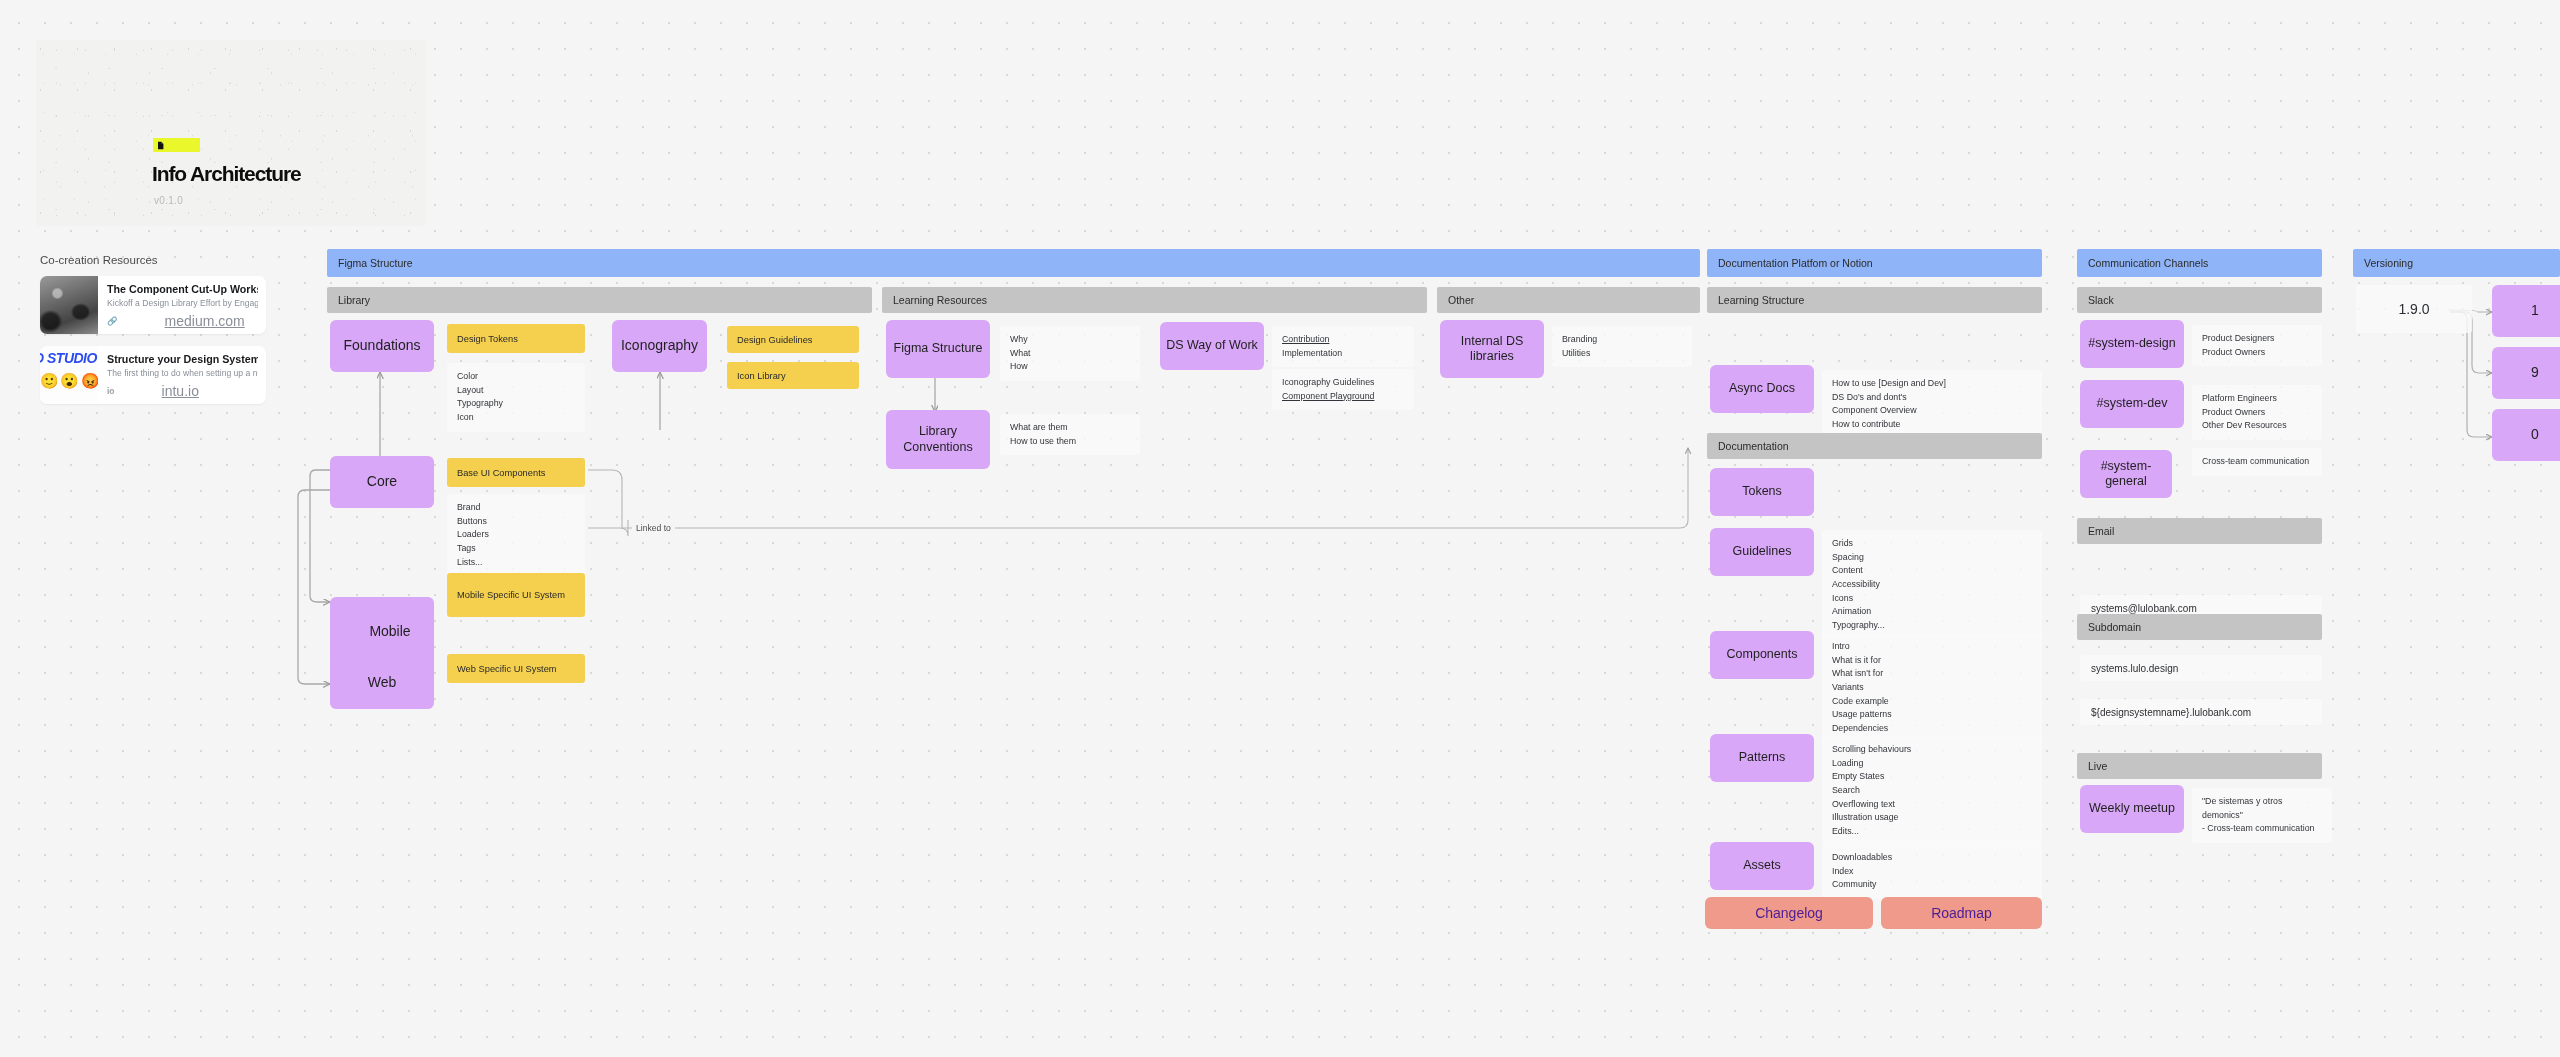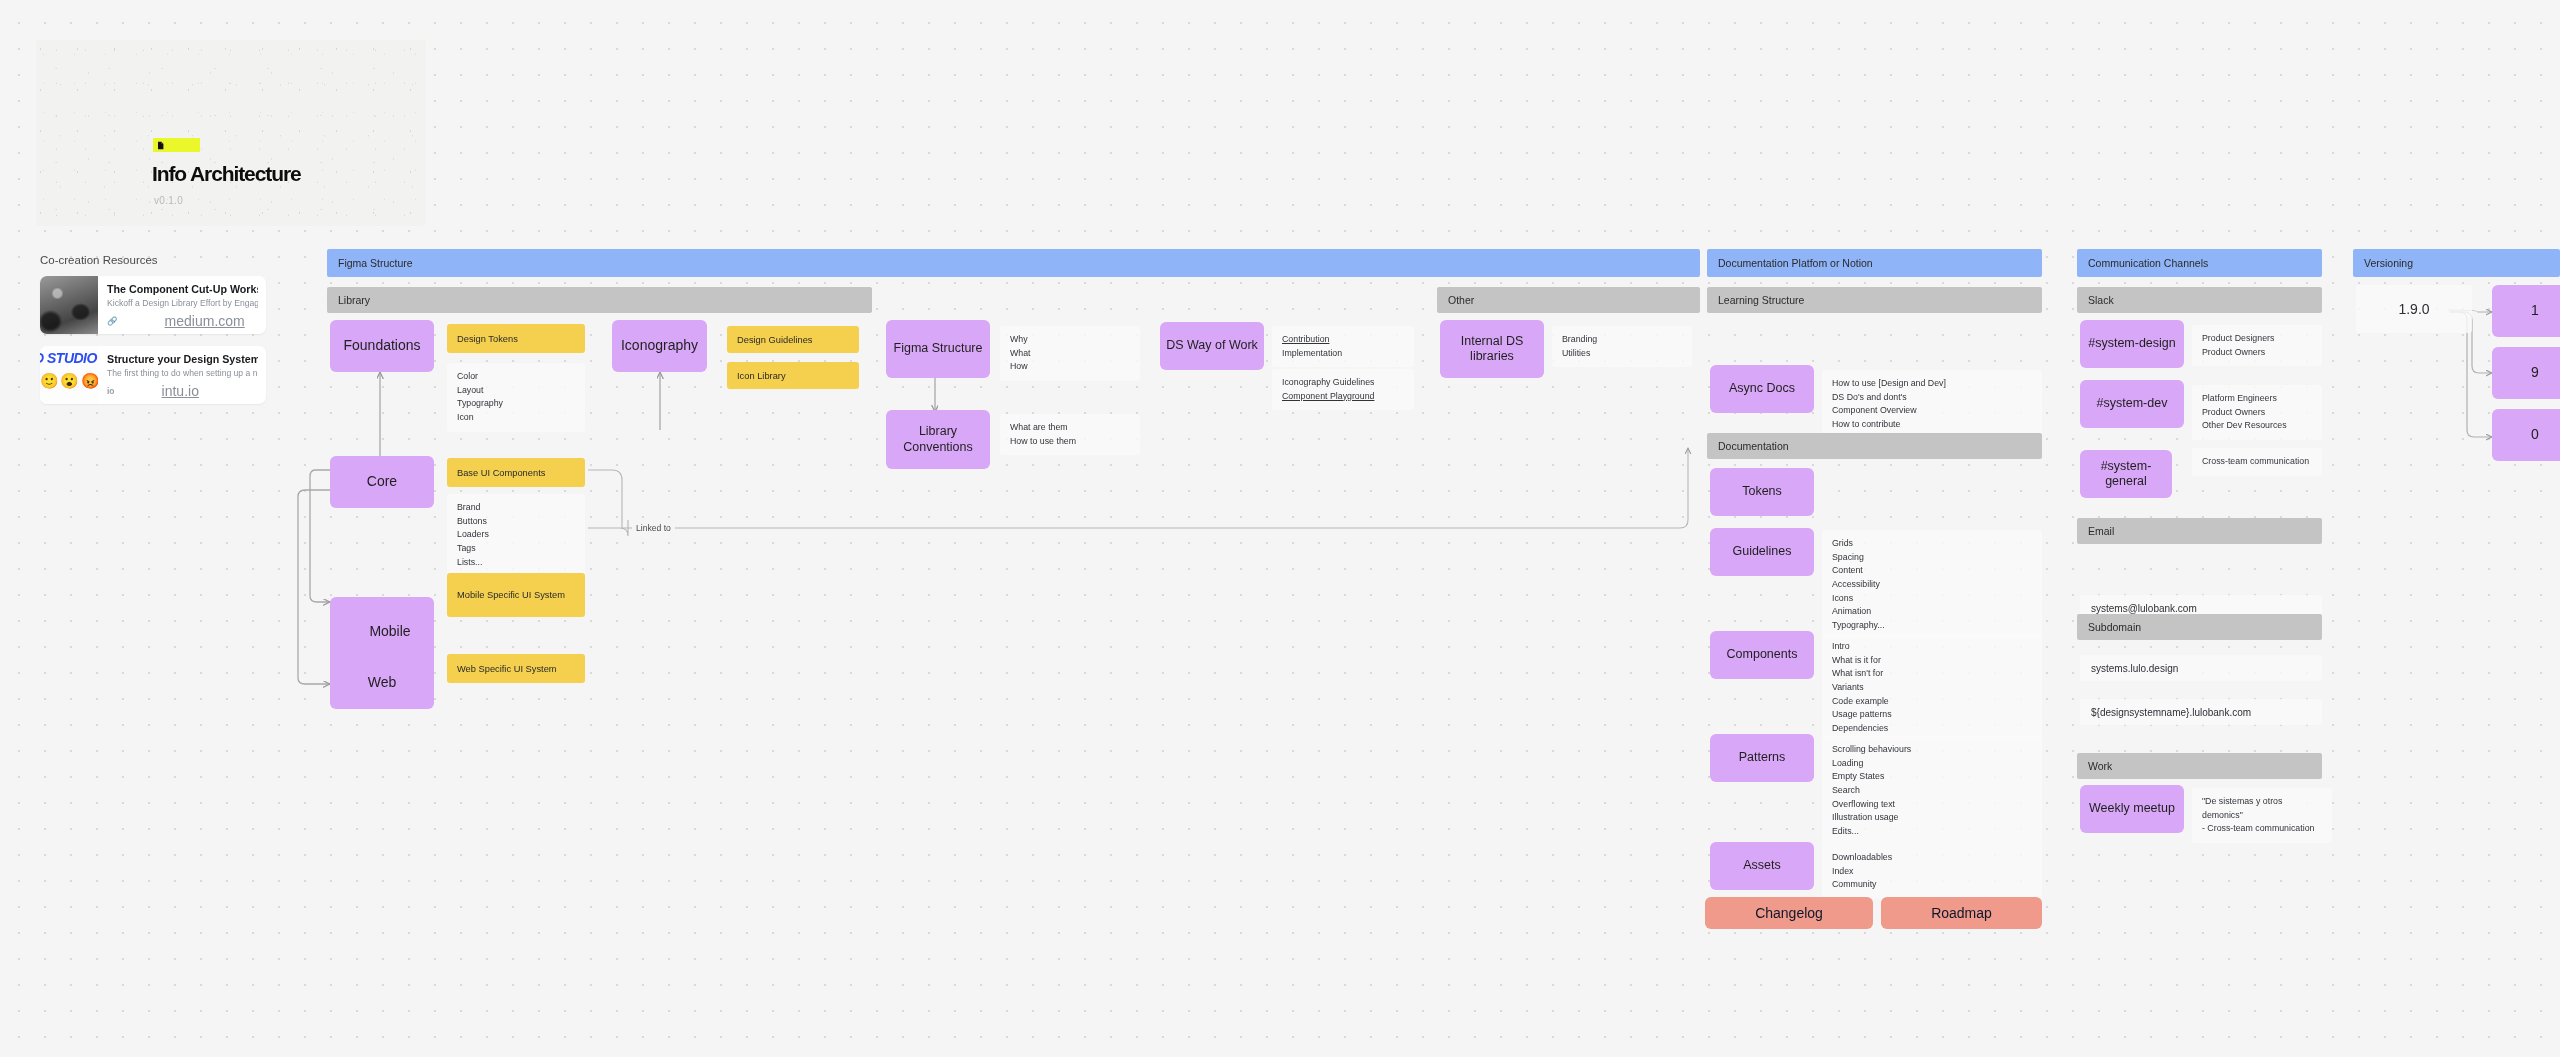--- a/index.html
+++ b/index.html
@@ -118,21 +118,21 @@
   }
   .purple.sm { font-size: 12.5px; }
   .yellow {
     position: absolute; background: #f5d04e; border-radius: 3px;
     display: flex; align-items: center; padding-left: 10px;
     font-size: 9.3px; color: #2a2a2a;
   }
   .salmon {
     position: absolute; background: #ef9a8a; border-radius: 6px;
     display: flex; align-items: center; justify-content: center;
-    font-size: 14px; color: #0f172a;
+    font-size: 14px; color: #4c1d95;
   }
   .note {
     position: absolute; background: rgba(250,250,250,.82);
     border-radius: 3px; padding: 7px 10px;
     font-size: 8.8px; line-height: 1.55; color: #32343a;
   }
   .note .u { text-decoration: underline; }
   .plain {
     position: absolute; background: rgba(250,250,250,.8);
     border-radius: 3px; display:flex; align-items:center; padding-left: 11px;
@@ -212,20 +212,21 @@
     <path d="M588 470 L612 470 Q622 470 622 480 L622 528 L1680 528 Q1688 528 1688 520 L1688 448" fill="none" stroke="#b5b5b5" stroke-width="1.1" marker-end="url(#ah)"></path>
 
     <path d="M2448 310 Q2478 310 2478 312 L2478 312 L2492 312" fill="none" stroke="#b0b0b0" stroke-width="1.2" marker-end="url(#ah)"></path>
     <path d="M2450 312 L2465 312 Q2472 312 2472 320 L2472 366 Q2472 373 2479 373 L2492 373" fill="none" stroke="#b0b0b0" stroke-width="1.2" marker-end="url(#ah)"></path>
     <path d="M2450 312 L2460 312 Q2467 312 2467 320 L2467 430 Q2467 437 2474 437 L2492 437" fill="none" stroke="#b0b0b0" stroke-width="1.2" marker-end="url(#ah)"></path>
   </svg>
 
   <div class="blue-hdr" style="left:327px; top:249px; width:1373px;">Figma Structure</div>
 
   <div class="gray-hdr" style="left:327px; top:287px; width:545px;">Library</div>
+  <div class="gray-hdr" style="left:882px; top:287px; width:545px;">Learning Resources</div>
   <div class="gray-hdr" style="left:1437px; top:287px; width:263px;">Other</div>
 
   <div class="purple" style="left:330px; top:320px; width:104px; height:52px;">Foundations</div>
   <div class="purple" style="left:330px; top:456px; width:104px; height:52px;">Core</div>
   <div class="purple" style="left:330px; top:597px; width:104px; height:70px;padding-left:16px;">Mobile</div>
   <div class="purple" style="left:330px; top:656px; width:104px; height:53px;">Web</div>
   <div class="purple" style="left:612px; top:320px; width:95px; height:52px;">Iconography</div>
 
   <div class="yellow" style="left:447px; top:324px; width:138px; height:29px;">Design Tokens</div>
   <div class="note" style="left:447px; top:363px; width:138px;" style2="">
@@ -356,21 +357,21 @@
   <div class="purple sm" style="left:2080px; top:450px; width:92px; height:48px;">#system-general</div>
   <div class="note" style="left:2192px; top:448px; width:130px;">Cross-team communication</div>
 
   <div class="gray-hdr" style="left:2077px; top:518px; width:245px;">Email</div>
   <div class="plain" style="left:2080px; top:571px; width:242px; height:26px;margin-top:24px;">systems@lulobank.com</div>
 
   <div class="gray-hdr" style="left:2077px; top:614px; width:245px;">Subdomain</div>
   <div class="plain" style="left:2080px; top:655px; width:242px; height:26px;">systems.lulo.design</div>
   <div class="plain" style="left:2080px; top:699px; width:242px; height:26px;">${designsystemname}.lulobank.com</div>
 
-  <div class="gray-hdr" style="left:2077px; top:753px; width:245px;">Work</div>
+  <div class="gray-hdr" style="left:2077px; top:753px; width:245px;">Live</div>
   <div class="purple sm" style="left:2080px; top:785px; width:104px; height:48px;">Weekly meetup</div>
   <div class="note" style="left:2192px; top:788px; width:140px;">
       <div>"De sistemas y otros demonics"</div>
       <div>- Cross-team communication</div>
     </div>
 
   <div class="blue-hdr" style="left:2353px; top:249px; width:207px;">Versioning</div>
   <div class="plain" style="left:2356px; top:285px; width:116px; height:48px; justify-content:center; padding-left:0; font-size:14px;">1.9.0</div>
 
   <div class="purple" style="left:2492px; top:285px; width:86px; height:52px;">1</div>

